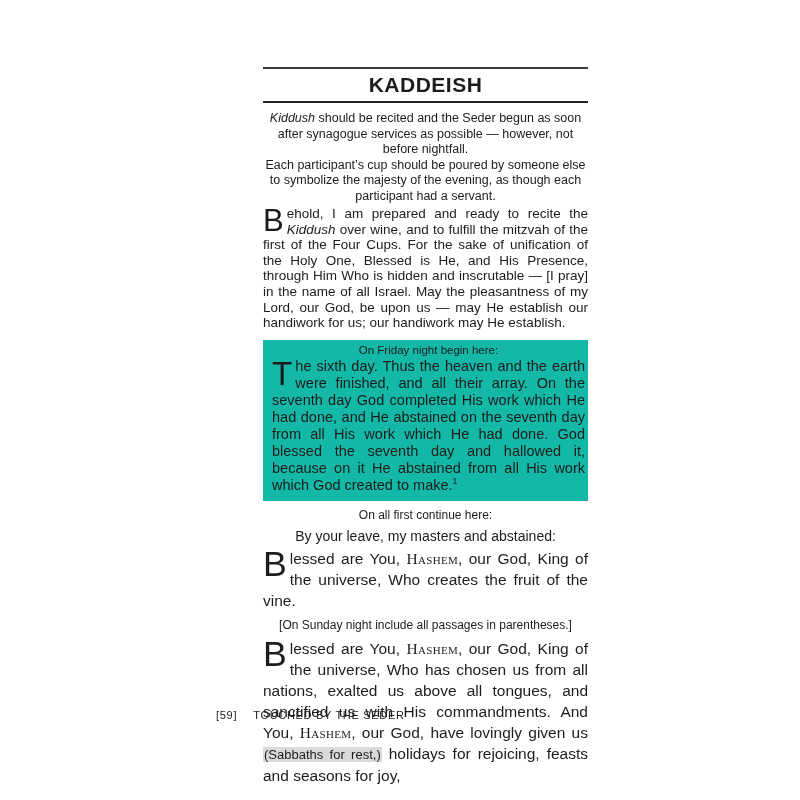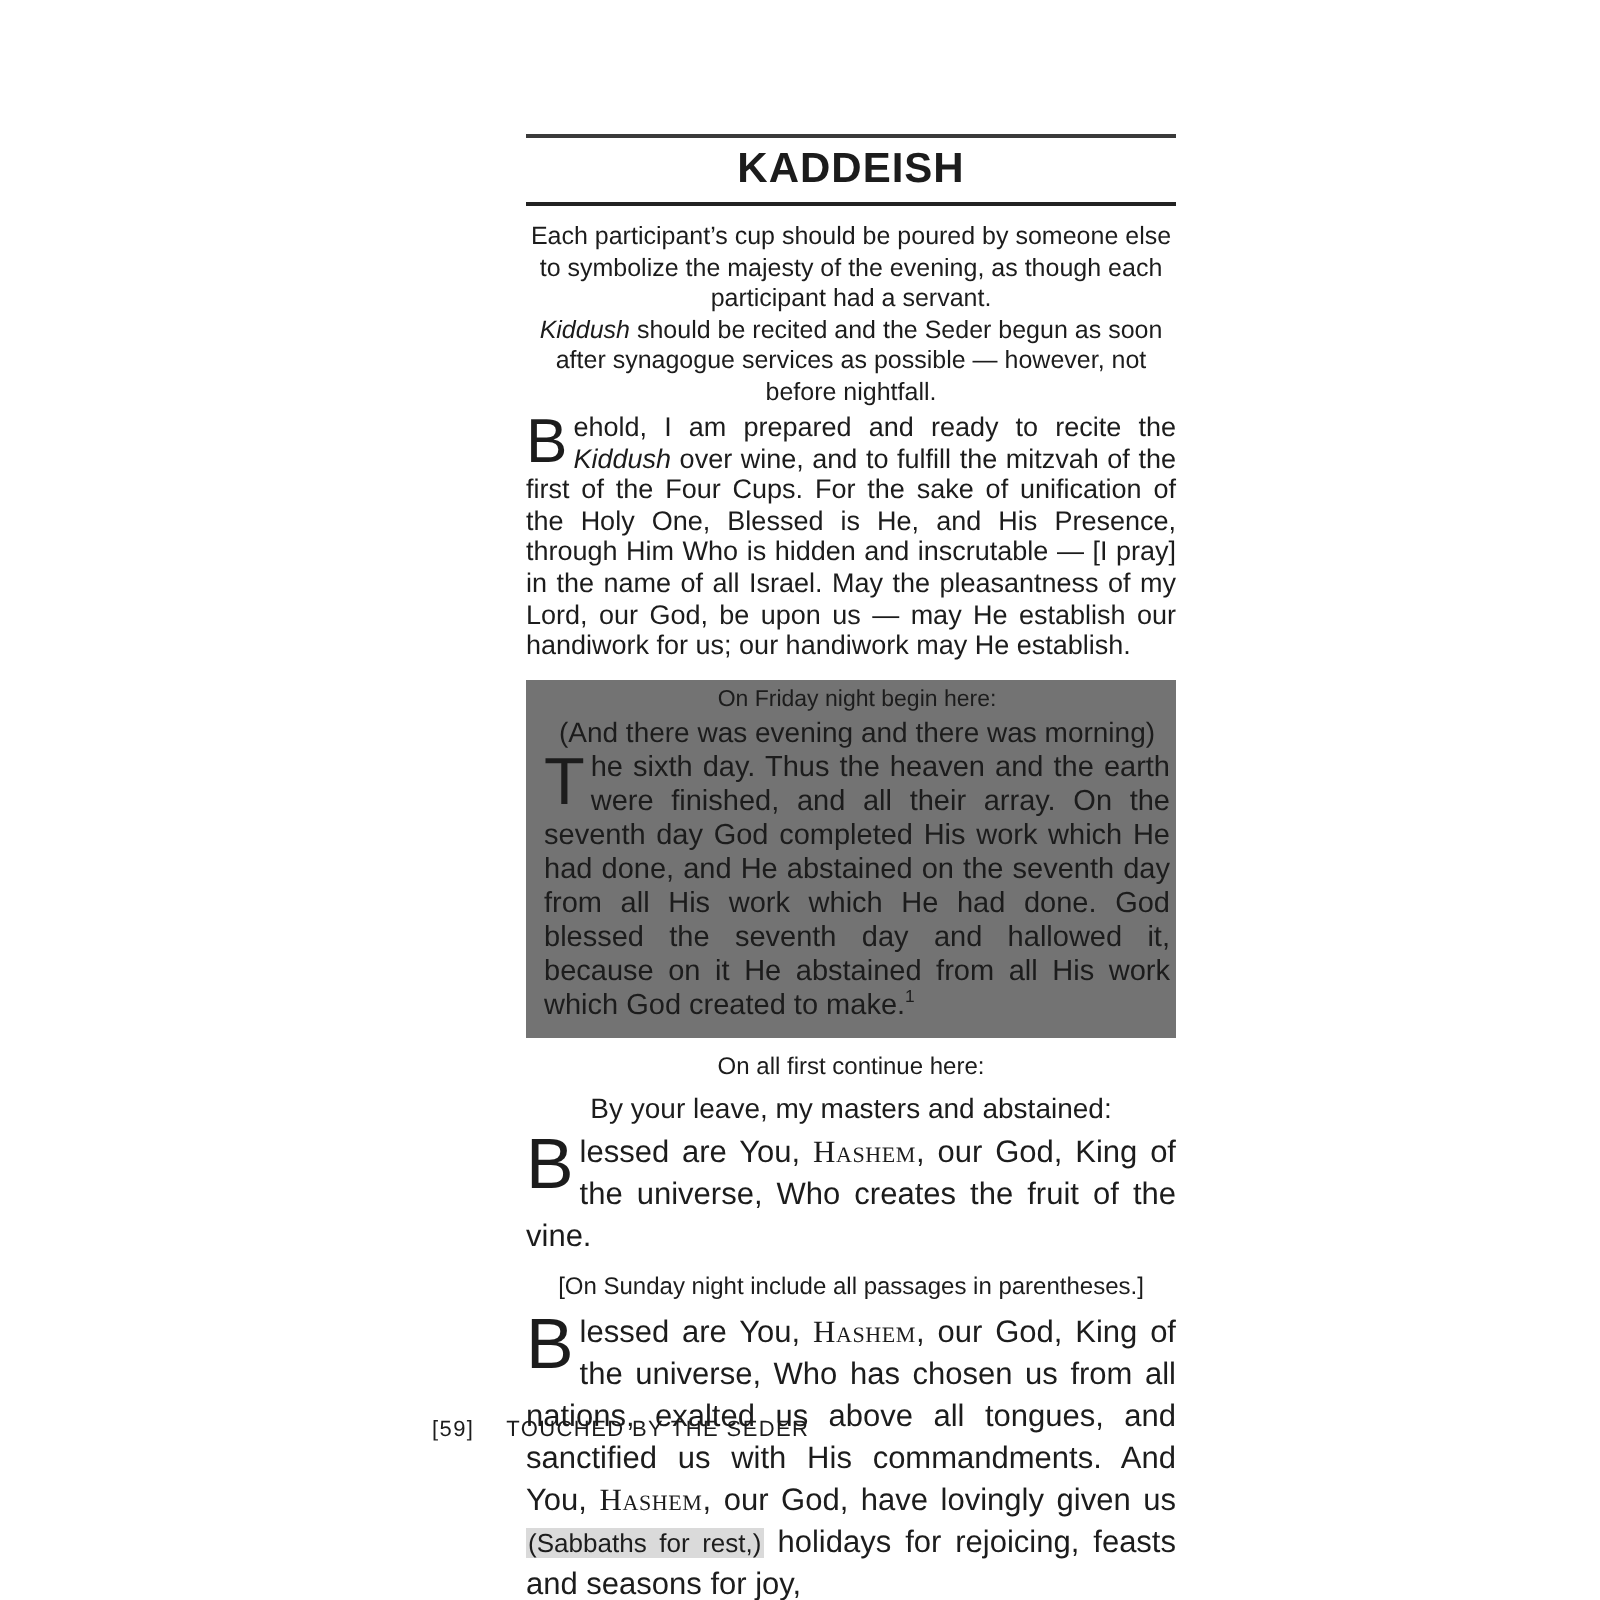--- a/index.html
+++ b/index.html
@@ -60,21 +60,21 @@
   .para {
     text-align: justify;
     margin: 0;
   }
   .behold {
     font-size: 13.5px;
     line-height: 15.6px;
     margin-top: 2px;
   }
   .graybox {
-    background: #737373;
+    background: #14b8a6;
     margin-top: 9px;
     padding: 4px 3px 7px 9px;
     box-sizing: border-box;
   }
   .box-heading {
     font-size: 11.5px;
     line-height: 13px;
     text-align: center;
     margin: 0;
   }
@@ -127,30 +127,29 @@
 <body>
 
 <div class="page">
   <div class="content">
 
     <div class="rule rule-top"></div>
     <h1 class="page-title">KADDEISH</h1>
     <div class="rule rule-bottom"></div>
 
     <div class="instr-group">
+      <p class="instr"><span class="seg-i">Kiddush</span><span class="seg-n"> should be recited and the Seder begun as soon after synagogue services as possible — however, not before nightfall.</span></p>
       <p class="instr"><span class="seg-n">Each participant’s cup should be poured by someone else to symbolize the majesty of the evening, as though each participant had a servant.</span></p>
-      <p class="instr"><span class="seg-i">Kiddush</span><span class="seg-n"> should be recited and the Seder begun as soon after synagogue services as possible — however, not before nightfall.</span></p>
     </div>
 
 
     <p class="para behold clearfix"><span class="seg-dc">B</span><span class="seg-n">ehold, I am prepared and ready to recite the </span><span class="seg-i">Kiddush</span><span class="seg-n"> over wine, and to fulfill the mitzvah of the first of the Four Cups. For the sake of unification of the Holy One, Blessed is He, and His Presence, through Him Who is hidden and inscrutable — [I pray] in the name of all Israel. May the pleasantness of my Lord, our God, be upon us — may He establish our handiwork for us; our handiwork may He establish.</span></p>
 
     <div class="graybox">
       <p class="box-heading"><span class="seg-n">On Friday night begin here:</span></p>
-      <p class="box-verse-intro"><span class="seg-n">(And there was evening and there was morning)</span></p>
       <p class="para box-body clearfix"><span class="seg-dc">T</span><span class="seg-n">he sixth day. Thus the heaven and the earth were finished, and all their array. On the seventh day God completed His work which He had done, and He abstained on the seventh day from all His work which He had done. God blessed the seventh day and hallowed it, because on it He abstained from all His work which God created to make.</span><span class="seg-sup">1</span></p>
     </div>
 
     <p class="small-note"><span class="seg-n">On all first continue here:</span></p>
 
     <p class="leave-line"><span class="seg-n">By your leave, my masters and abstained:</span></p>
 
     <p class="para blessing clearfix"><span class="seg-dc">B</span><span class="seg-n">lessed are You, </span><span class="seg-sc">Hashem</span><span class="seg-n">, our God, King of the universe, Who creates the fruit of the vine.</span></p>
 
     <p class="small-note"><span class="seg-n">[On Sunday night include all passages in parentheses.]</span></p>

